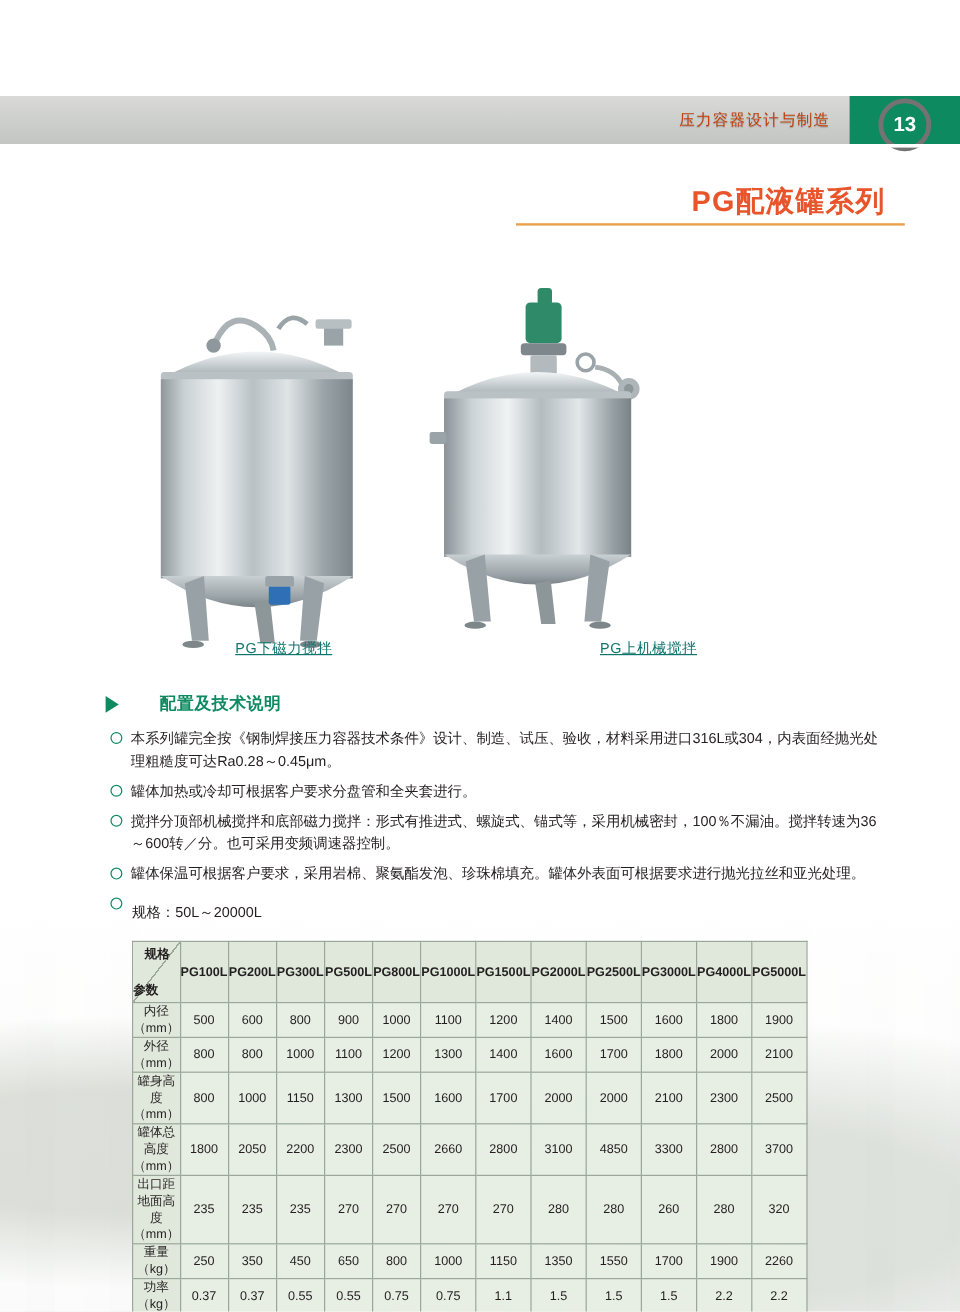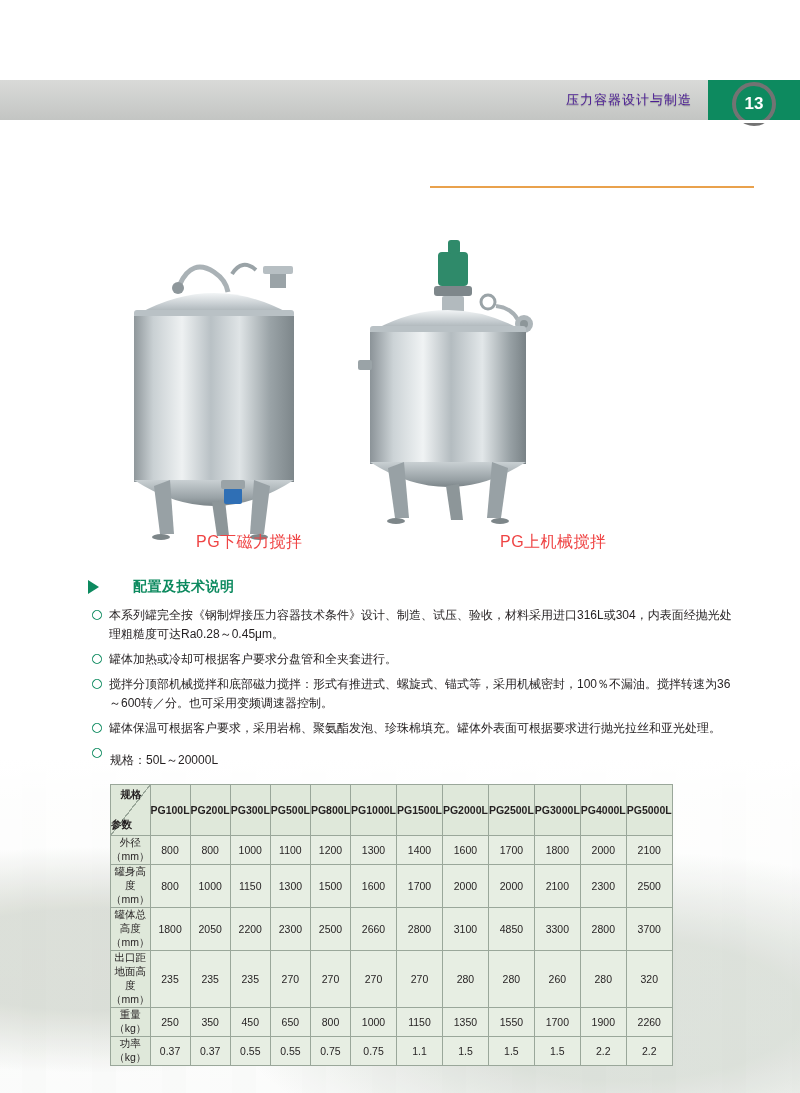--- a/index.html
+++ b/index.html
@@ -28,21 +28,21 @@
   }
   .page{position:absolute;inset:0;z-index:2;}
 
   
   .header-bar{
     position:absolute;left:0;top:80px;width:800px;height:40px;
     background:linear-gradient(to bottom,#d9dad8,#c3c5c3);
   }
   .header-title{
     position:absolute;right:108px;top:91px;
-    font-size:13px;color:#4c1d95;letter-spacing:1px;
+    font-size:13px;color:#c2410c;letter-spacing:1px;
     text-shadow:0 1px 1px rgba(0,0,0,.25);
   }
   .header-green{
     position:absolute;right:0;top:80px;width:92px;height:40px;
     background:#0d8a5f;
   }
   .page-num-circle{
     position:absolute;right:24px;top:82px;width:36px;height:36px;border-radius:50%;
     border:4px solid #737373;color:#ffffff;font-size:17px;font-weight:bold;
     display:flex;align-items:center;justify-content:center;
@@ -58,21 +58,21 @@
     font-family:"Liberation Sans","DejaVu Sans",sans-serif;
   }
   .title-underline{
     position:absolute;right:46px;top:186px;width:324px;height:2px;
     background:#e9a14c;
   }
 
   
   .photo-area{position:absolute;left:120px;top:210px;width:560px;height:330px;}
   .caption{
-    position:absolute;font-size:16px;color:#ef4444;letter-spacing:.5px;
+    position:absolute;font-size:12px;color:#0f766e;letter-spacing:.5px;text-decoration:underline;
   }
   .cap-left{left:196px;top:532px;}
   .cap-right{left:500px;top:532px;}
 
   
   svg.tank{display:block;}
 
   
   .sec-head{
     position:absolute;left:88px;top:578px;display:flex;align-items:center;gap:8px;
@@ -124,20 +124,21 @@
 <div class="bg-photo"></div>
 
 <div class="page">
 
   <div class="header-bar"></div>
   <div class="header-green"></div>
   <div class="header-title">压力容器设计与制造</div>
   <div class="page-num-circle">13</div>
   <div class="header-rule"></div>
 
+  <div class="product-title">PG配液罐系列</div>
   <div class="title-underline"></div>
 
   <div class="photo-area">
     <svg class="tank" width="560" height="330" viewBox="0 0 560 330">
       <defs>
         <linearGradient id="steel" x1="0" y1="0" x2="1" y2="0">
           <stop offset="0%" stop-color="#8f979b"></stop>
           <stop offset="12%" stop-color="#c9d0d3"></stop>
           <stop offset="30%" stop-color="#eef1f2"></stop>
           <stop offset="48%" stop-color="#b9c1c5"></stop>
@@ -271,20 +272,35 @@
           <th>PG1500L</th>
           <th>PG2000L</th>
           <th>PG2500L</th>
           <th>PG3000L</th>
           <th>PG4000L</th>
           <th>PG5000L</th>
         </tr>
       </thead>
       <tbody>
         <tr>
+          <td class="rowhdr">内径（mm）</td>
+          <td>500</td>
+          <td>600</td>
+          <td>800</td>
+          <td>900</td>
+          <td>1000</td>
+          <td>1100</td>
+          <td>1200</td>
+          <td>1400</td>
+          <td>1500</td>
+          <td>1600</td>
+          <td>1800</td>
+          <td>1900</td>
+        </tr>
+        <tr>
           <td class="rowhdr">外径（mm）</td>
           <td>800</td>
           <td>800</td>
           <td>1000</td>
           <td>1100</td>
           <td>1200</td>
           <td>1300</td>
           <td>1400</td>
           <td>1600</td>
           <td>1700</td>

